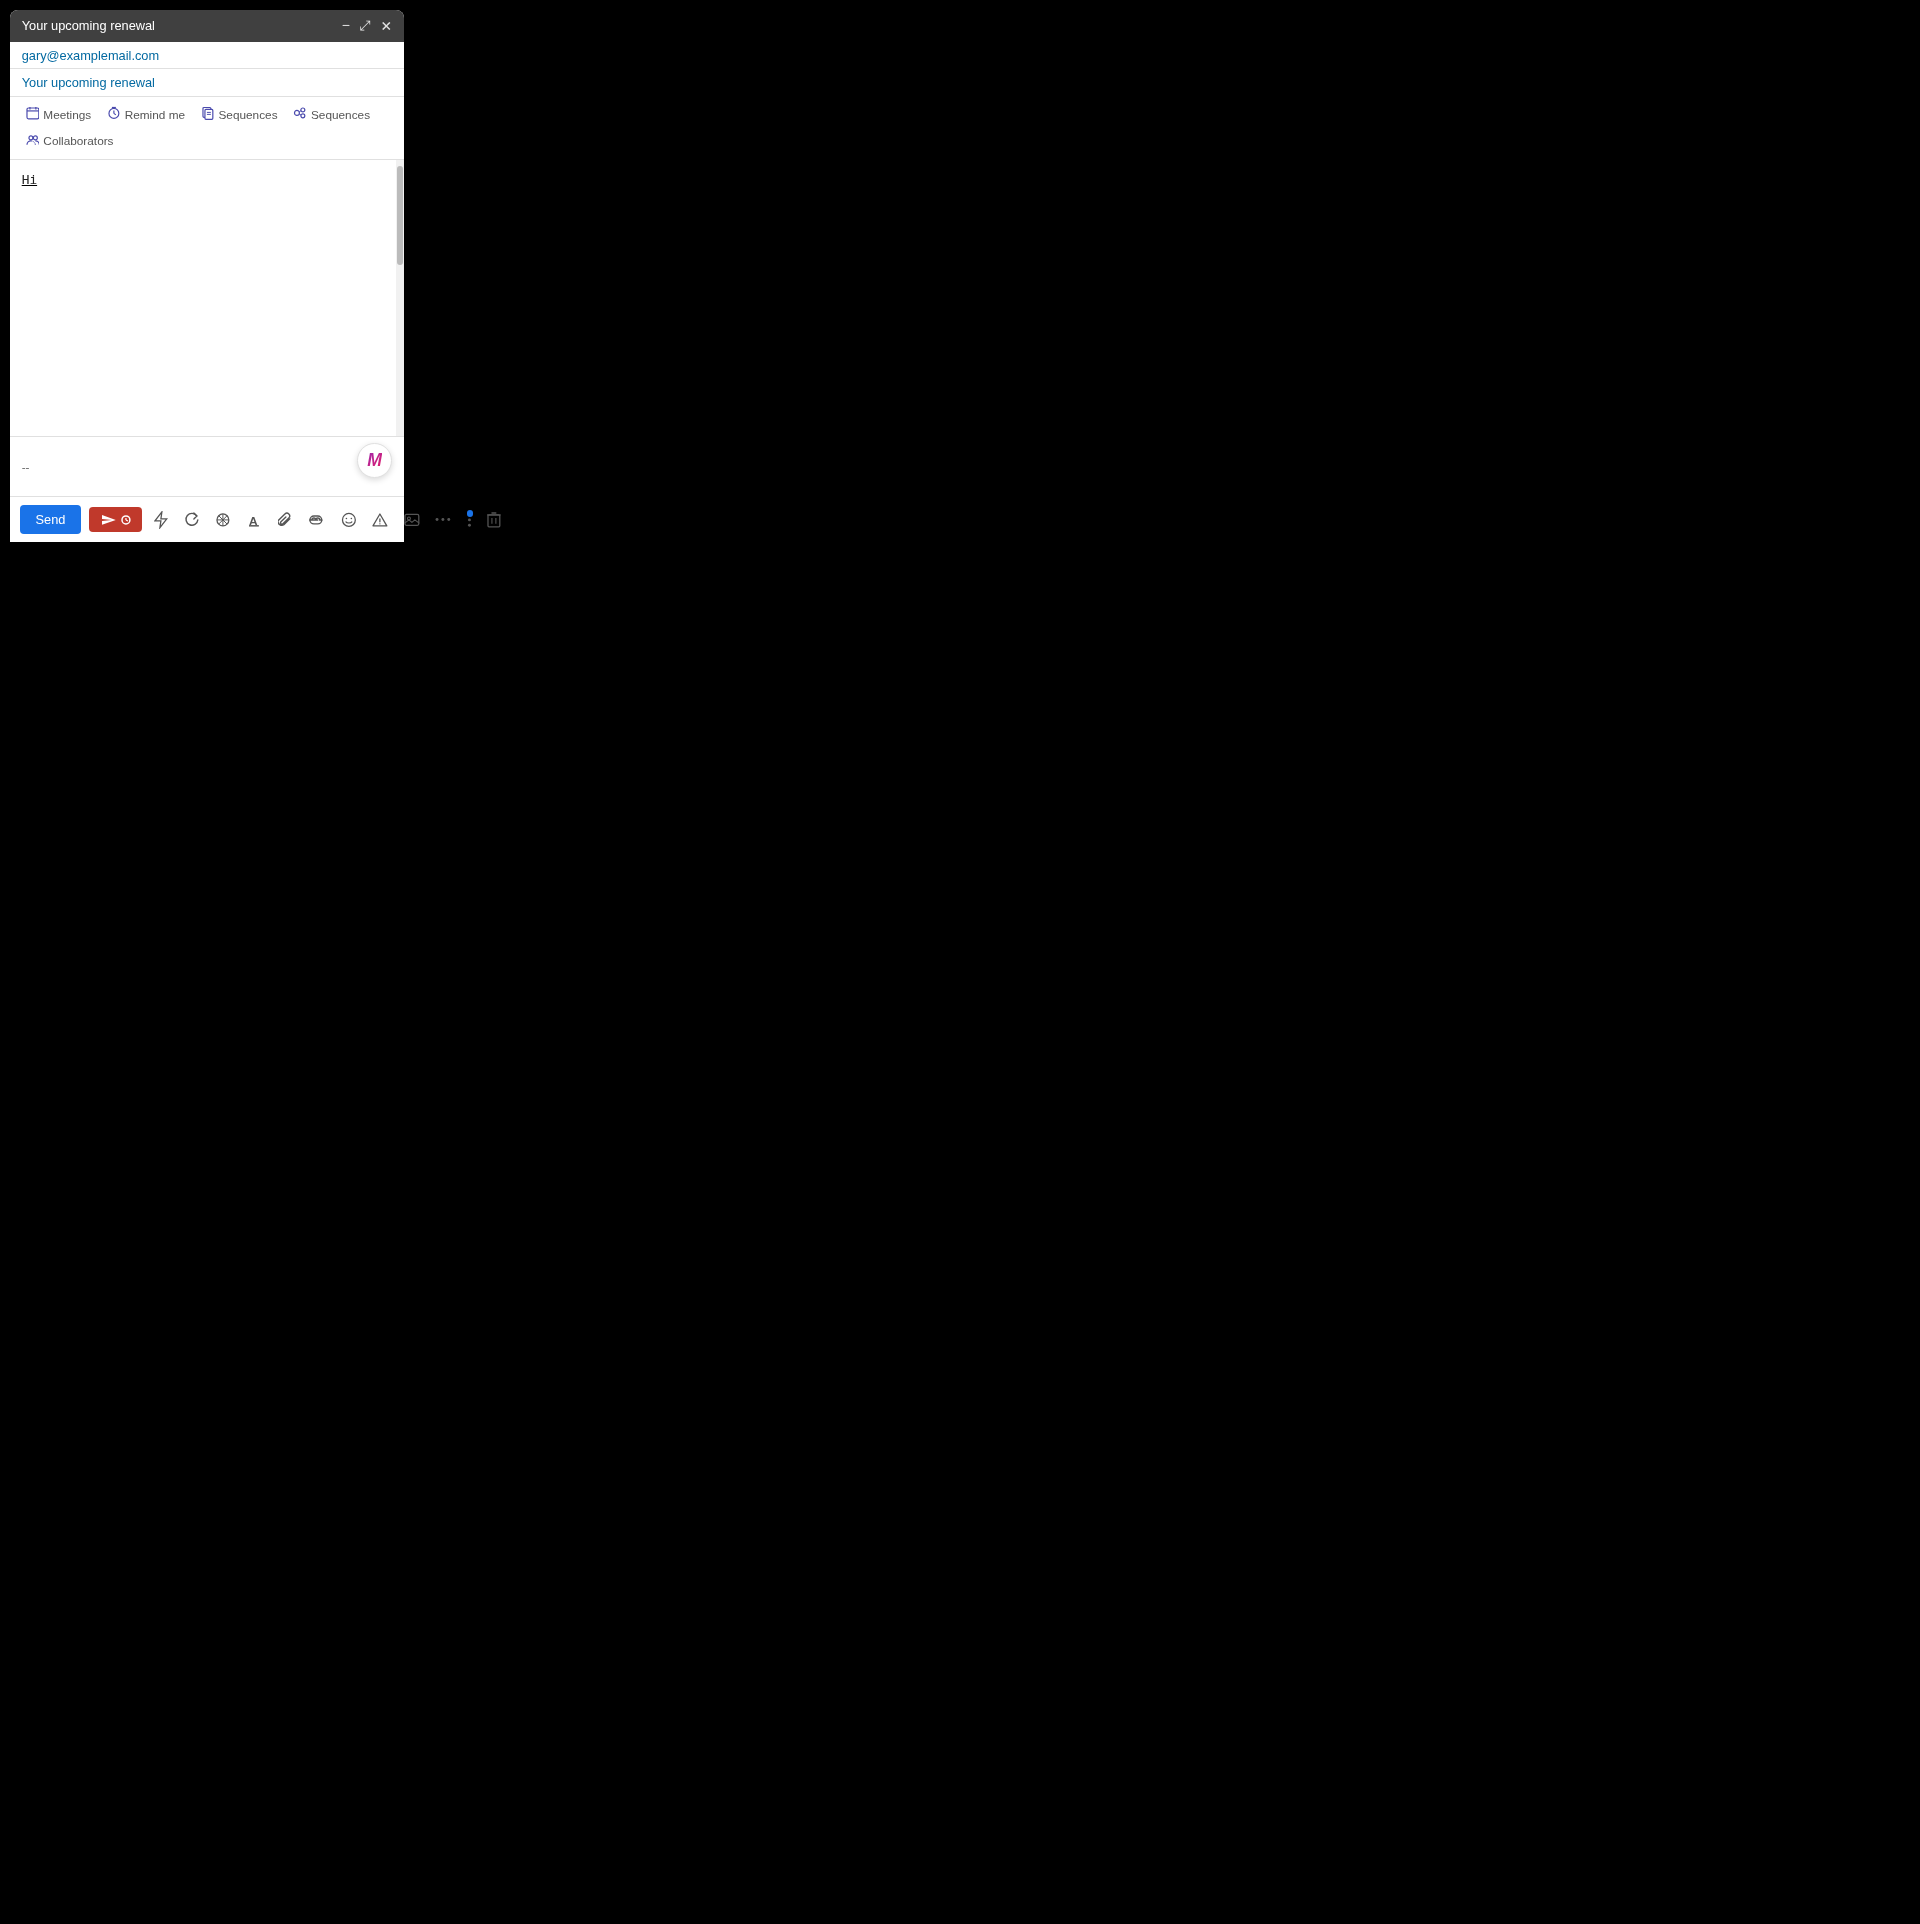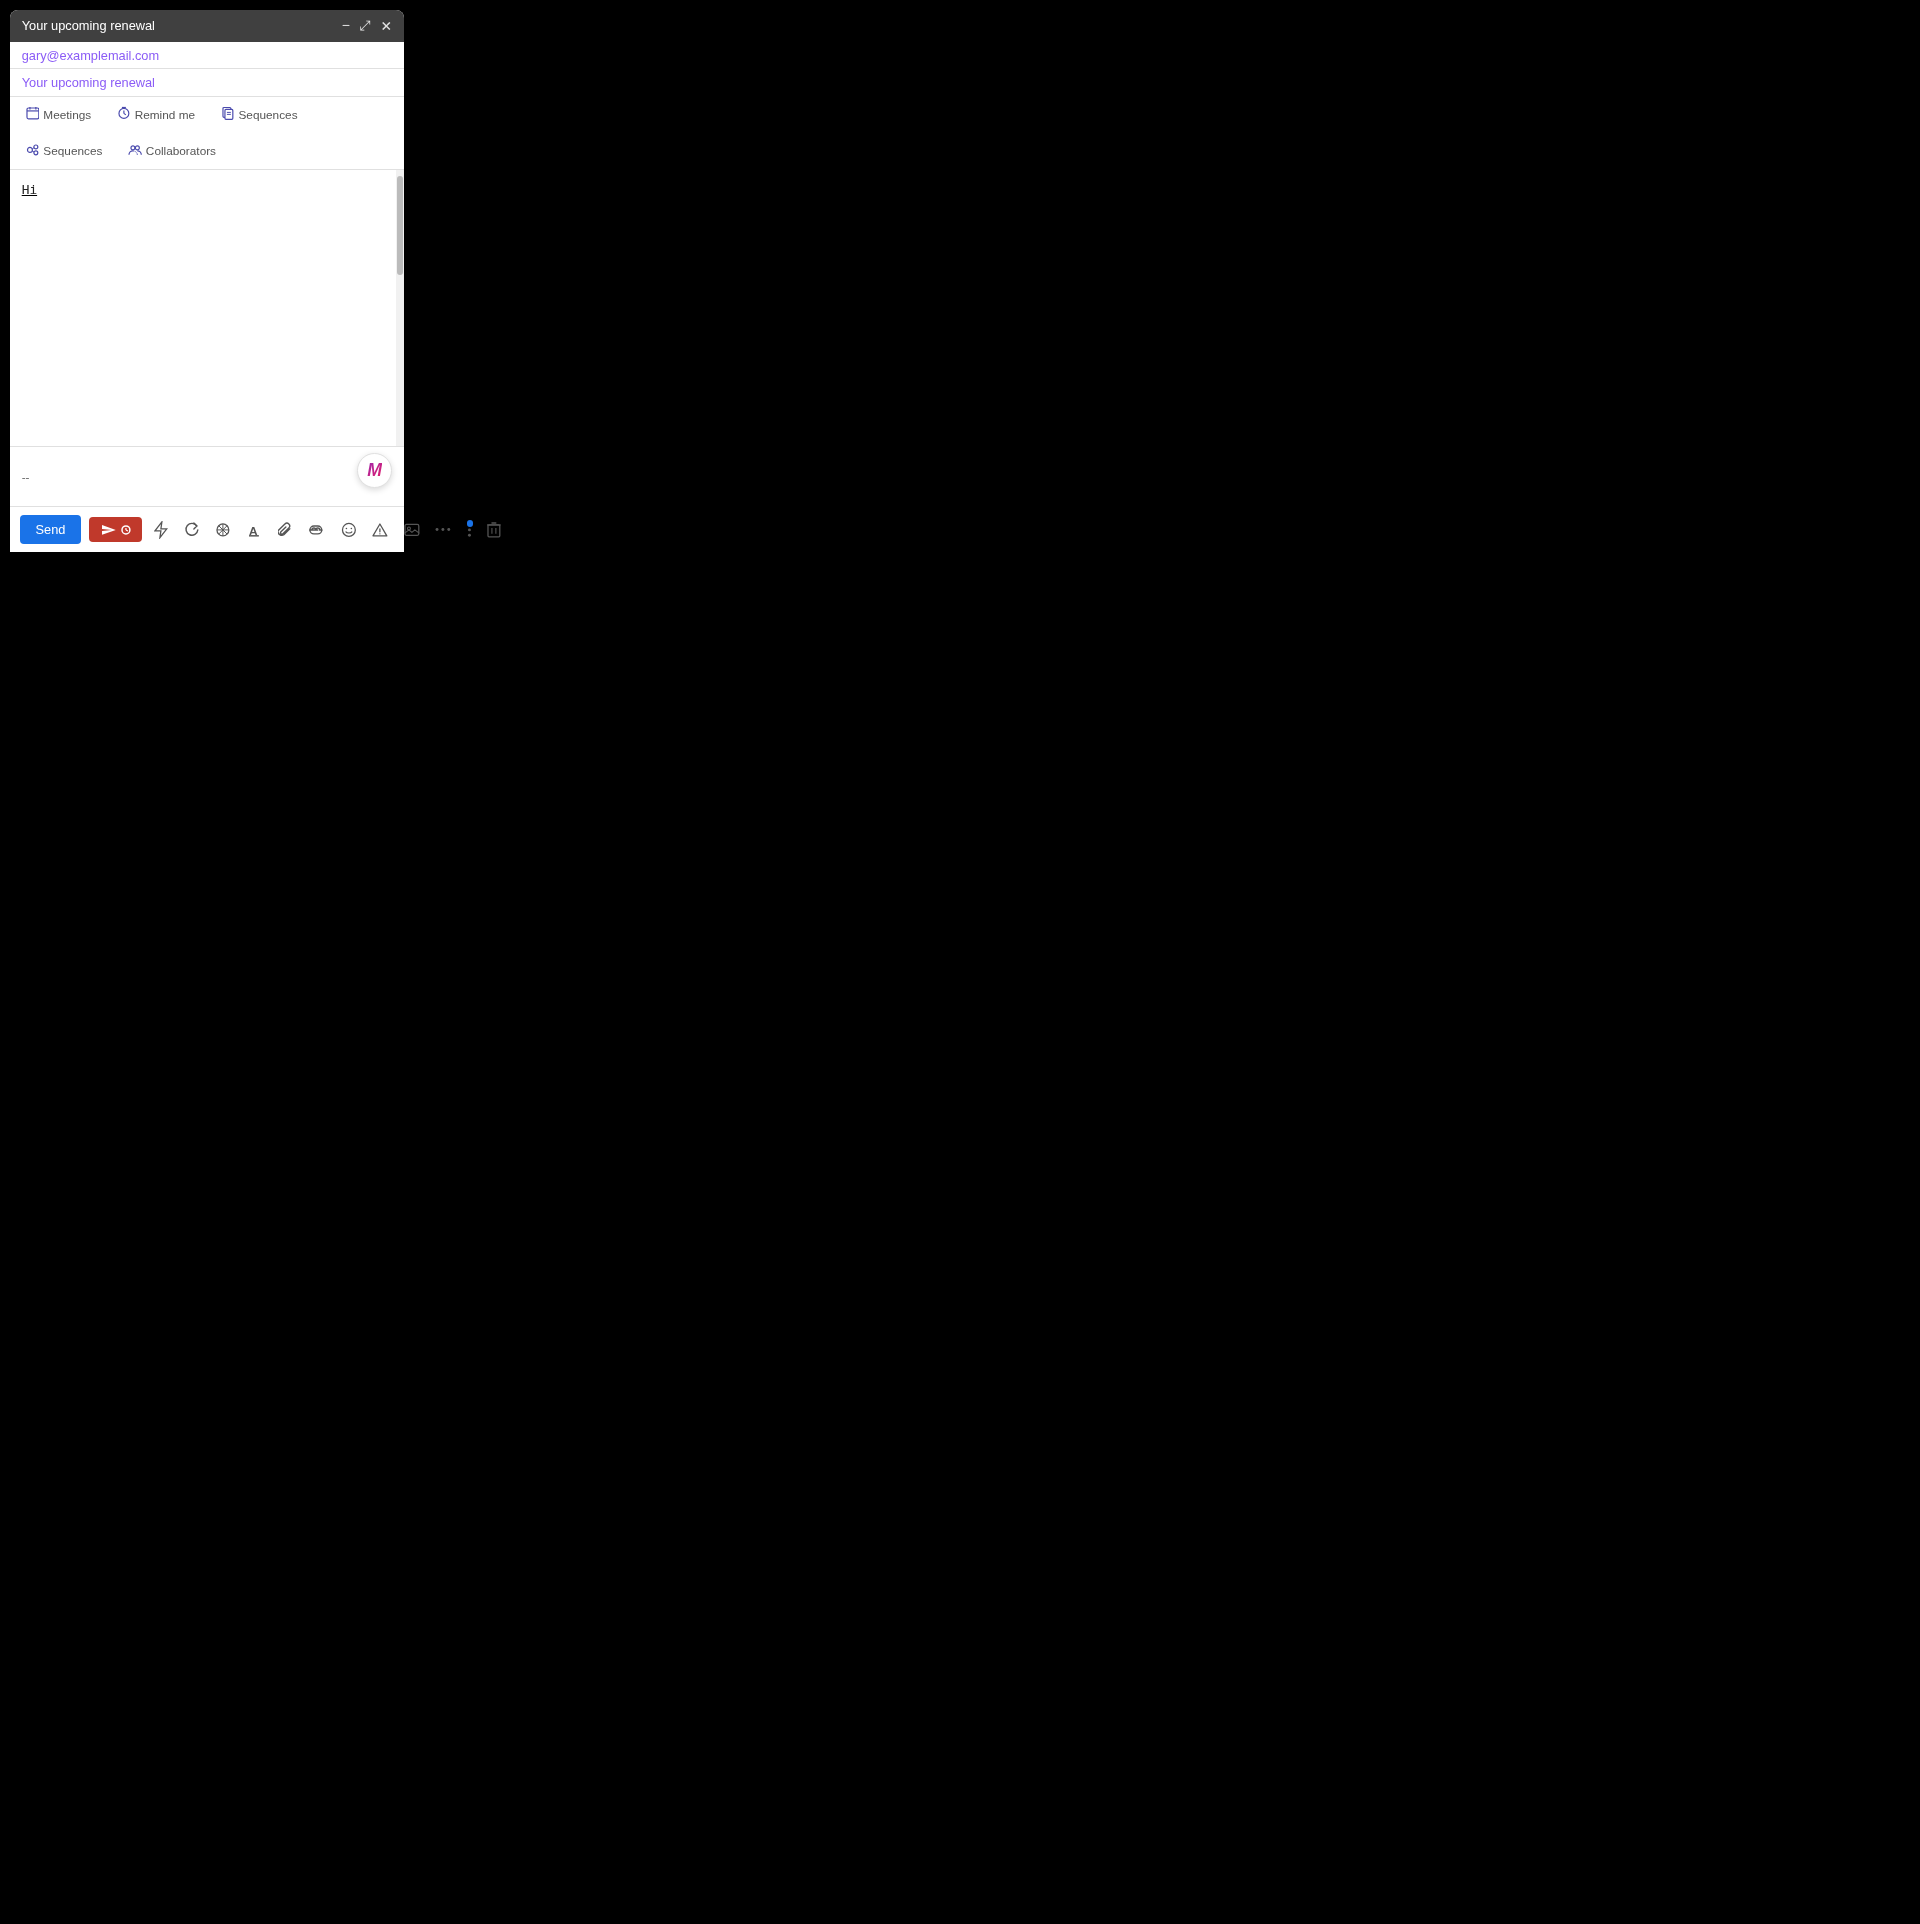--- a/index.html
+++ b/index.html
@@ -58,29 +58,29 @@
       font-size: 12.8px;
       color: #222;
       border-bottom: 1px solid #e0e0e0;
     }
 
     .compose-field input {
       border: none;
       outline: none;
       width: 100%;
       font-size: 12.8px;
-      color: #8b5cf6;
+      color: #0369a1;
       background: transparent;
     }
 
     .compose-toolbar {
       padding: 5.9px 9.9px;
       border-bottom: 1px solid #e0e0e0;
       display: flex;
-      gap: 14px;
+      gap: 4px;
       align-items: flex-end;
       flex-wrap: wrap;
     }
 
     .toolbar-btn {
       display: flex;
       align-items: center;
       gap: 3.9px;
       font-size: 11.8px;
       color: #555;

